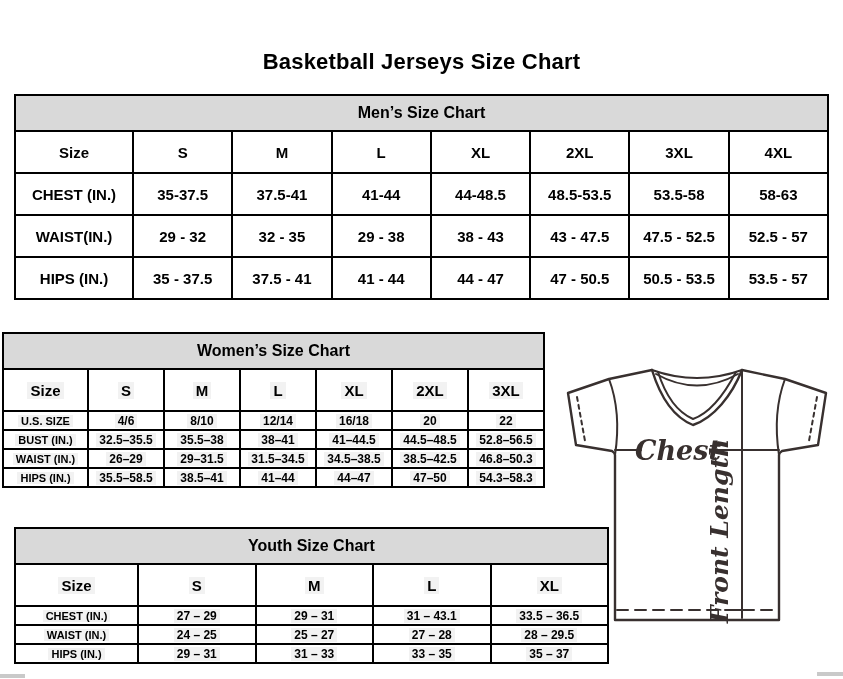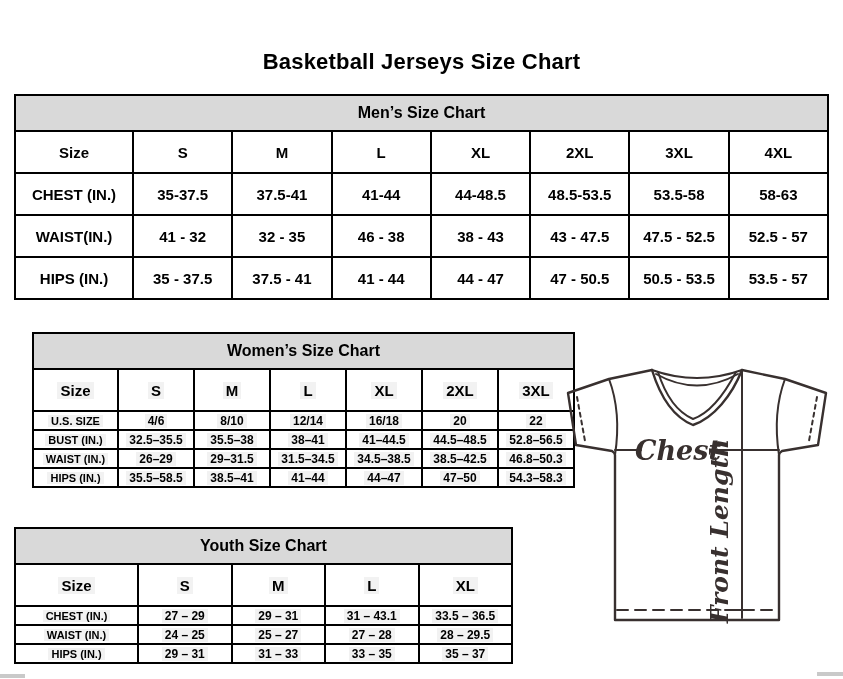--- a/index.html
+++ b/index.html
@@ -20,24 +20,24 @@
   }
   .size-table .ttl{
     background:#d9d9d9;font-weight:bold;font-size:16px;height:34px;
   }
   .size-table .size-row th{height:40px;font-size:15px;font-weight:bold;}
   
   #t-0{left:14px;top:62px;width:815px;}
   #t-0 .col-label{width:118px;}
   #t-0 .data-row td{height:40px;font-size:15px;font-weight:bold;}
   
-  #t-1{left:32px;top:300px;width:543px;}
+  #t-1{left:2px;top:300px;width:543px;}
   #t-1 .col-label{width:85px;}
   
-  #t-2{left:14px;top:495px;width:499px;padding-left:26px;}
+  #t-2{left:14px;top:495px;width:595px;padding-left:26px;}
   #t-2 .col-label{width:123px;}
   .compact .data-row td{height:17px;font-size:12px;font-weight:bold;}
   .compact .data-row .row-label{font-size:11px;}
   .compact .val{background:#f2f2f2;padding:0 3px;}
   
   .jersey-diagram{position:absolute;left:565px;top:363px;width:272px;height:262px;}
   .diagram-text{
     font-family:"DejaVu Serif",serif;font-style:italic;font-weight:bold;fill:#38302f;
   }
   .scroll-frag{position:absolute;height:4px;background:#c9c9c9;}
@@ -79,23 +79,23 @@
         <td><span class="val">35-37.5</span></td>
         <td><span class="val">37.5-41</span></td>
         <td><span class="val">41-44</span></td>
         <td><span class="val">44-48.5</span></td>
         <td><span class="val">48.5-53.5</span></td>
         <td><span class="val">53.5-58</span></td>
         <td><span class="val">58-63</span></td>
       </tr>
       <tr class="data-row">
         <td class="row-label"><span class="val">WAIST(IN.)</span></td>
-        <td><span class="val">41 - 32</span></td>
+        <td><span class="val">29 - 32</span></td>
         <td><span class="val">32 - 35</span></td>
-        <td><span class="val">46 - 38</span></td>
+        <td><span class="val">29 - 38</span></td>
         <td><span class="val">38 - 43</span></td>
         <td><span class="val">43 - 47.5</span></td>
         <td><span class="val">47.5 - 52.5</span></td>
         <td><span class="val">52.5 - 57</span></td>
       </tr>
       <tr class="data-row">
         <td class="row-label"><span class="val">HIPS (IN.)</span></td>
         <td><span class="val">35 - 37.5</span></td>
         <td><span class="val">37.5 - 41</span></td>
         <td><span class="val">41 - 44</span></td>

